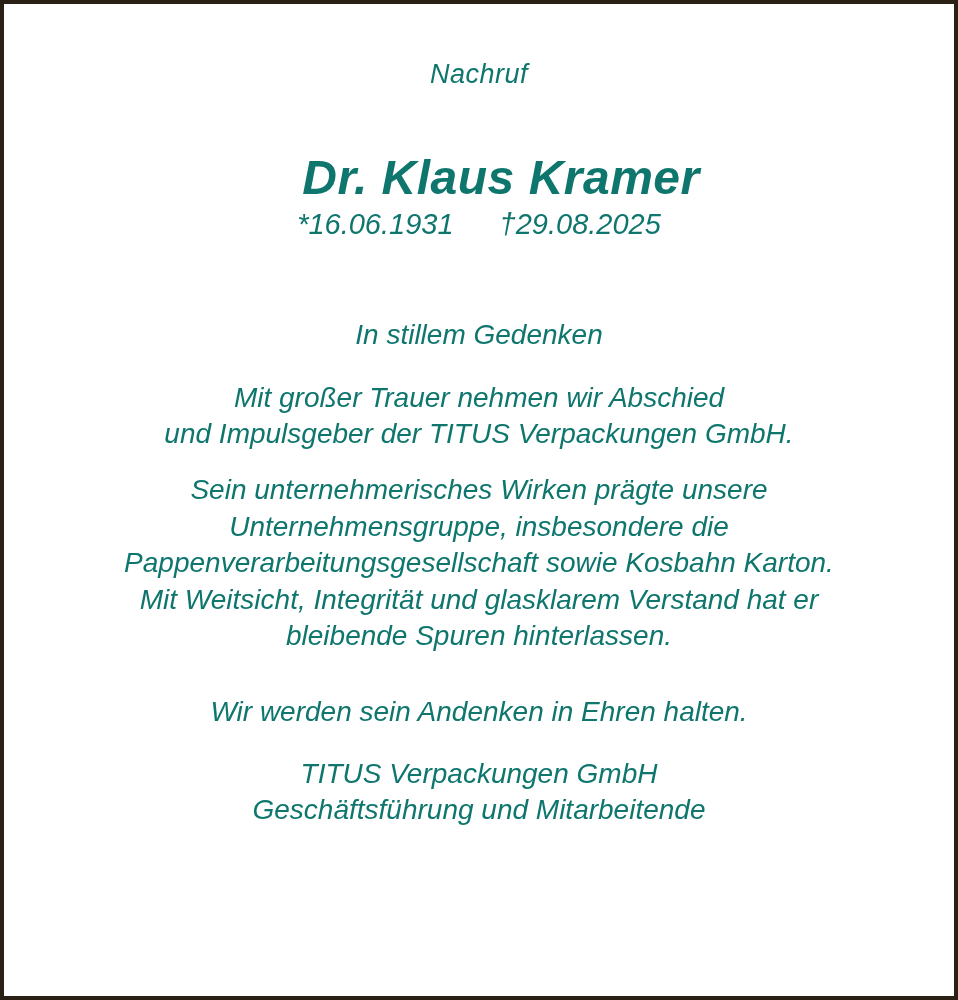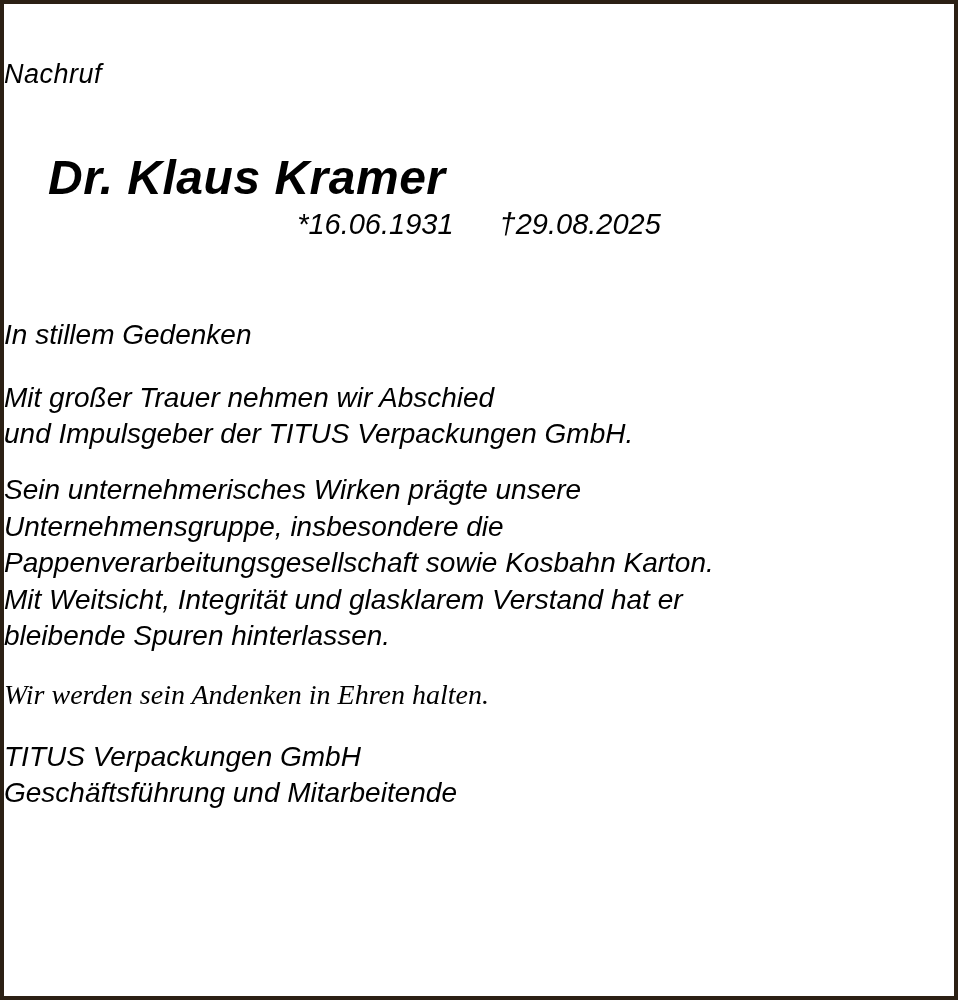--- a/index.html
+++ b/index.html
@@ -8,22 +8,22 @@
     background: #ffffff;
   }
   .notice {
     box-sizing: border-box;
     width: 958px;
     height: 1000px;
     background: #ffffff;
     border: 4px solid #2b2014;
     font-family: "Liberation Sans", sans-serif;
     font-style: italic;
-    color: #000000;
-    text-align: left;
+    color: #0f766e;
+    text-align: center;
     overflow: hidden;
   }
   .kicker {
     margin-top: 52px;
     font-size: 27px;
     line-height: 36px;
     letter-spacing: 0.5px;
   }
   .name {
     margin-top: 58px;
@@ -45,21 +45,21 @@
     margin-top: 75px;
     font-size: 28px;
     line-height: 36px;
   }
   .para {
     font-size: 28px;
     line-height: 36px;
   }
   .para-1 { margin-top: 27px; }
   .para-2 { margin-top: 20px; line-height: 36.5px; }
-  .closing { margin-top: 22px; font-size: 28px; line-height: 36px; font-family: Liberation Serif, serif; }
+  .closing { margin-top: 39px; font-size: 28px; line-height: 36px; }
   .sig-company { margin-top: 26px; font-size: 28px; line-height: 36px; }
   .sig-people { font-size: 28px; line-height: 36px; }
 </style>
 </head>
 <body>
 
 <div class="notice">
 
   <div class="kicker">Nachruf</div>
 

